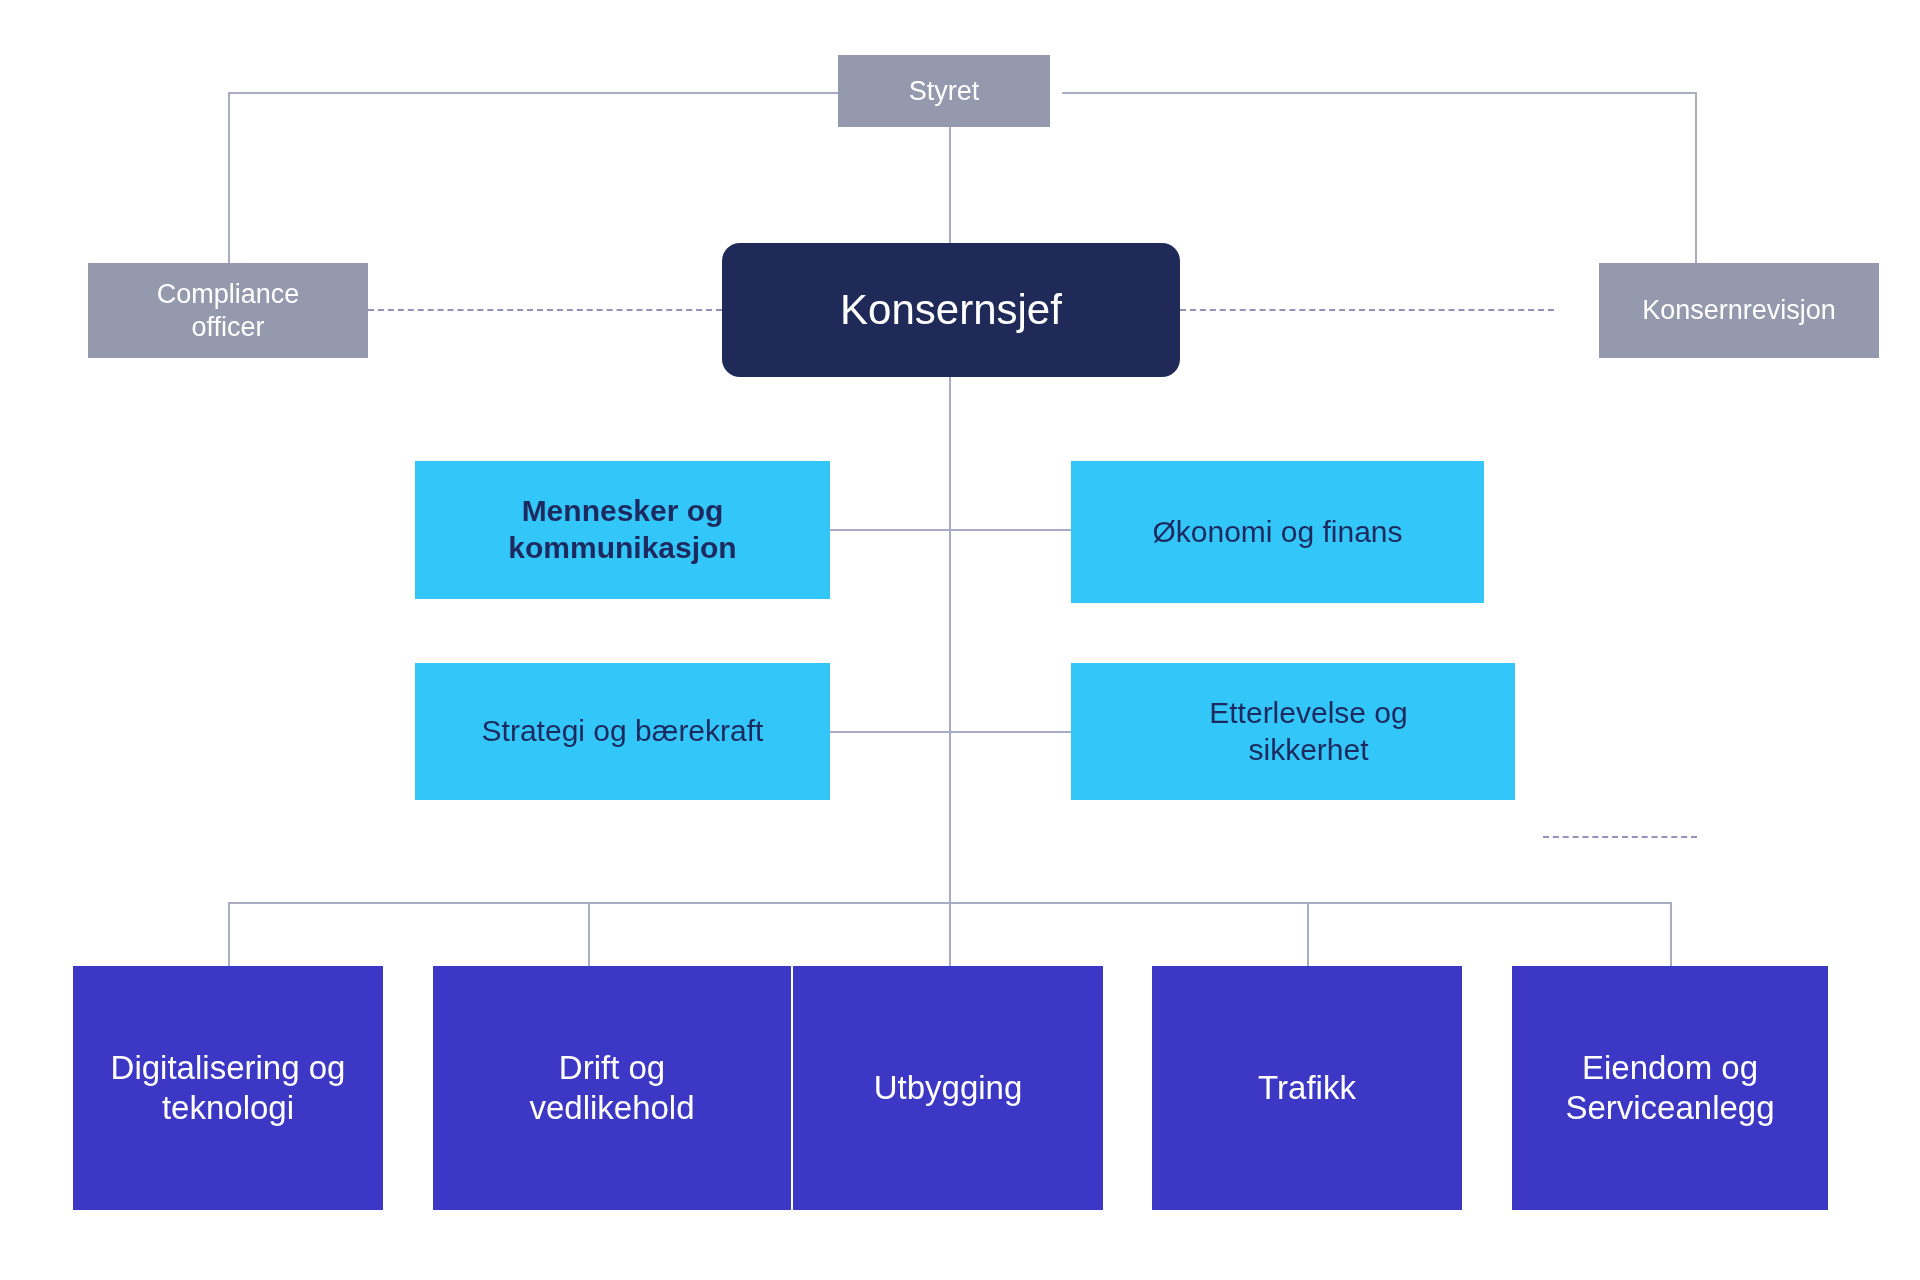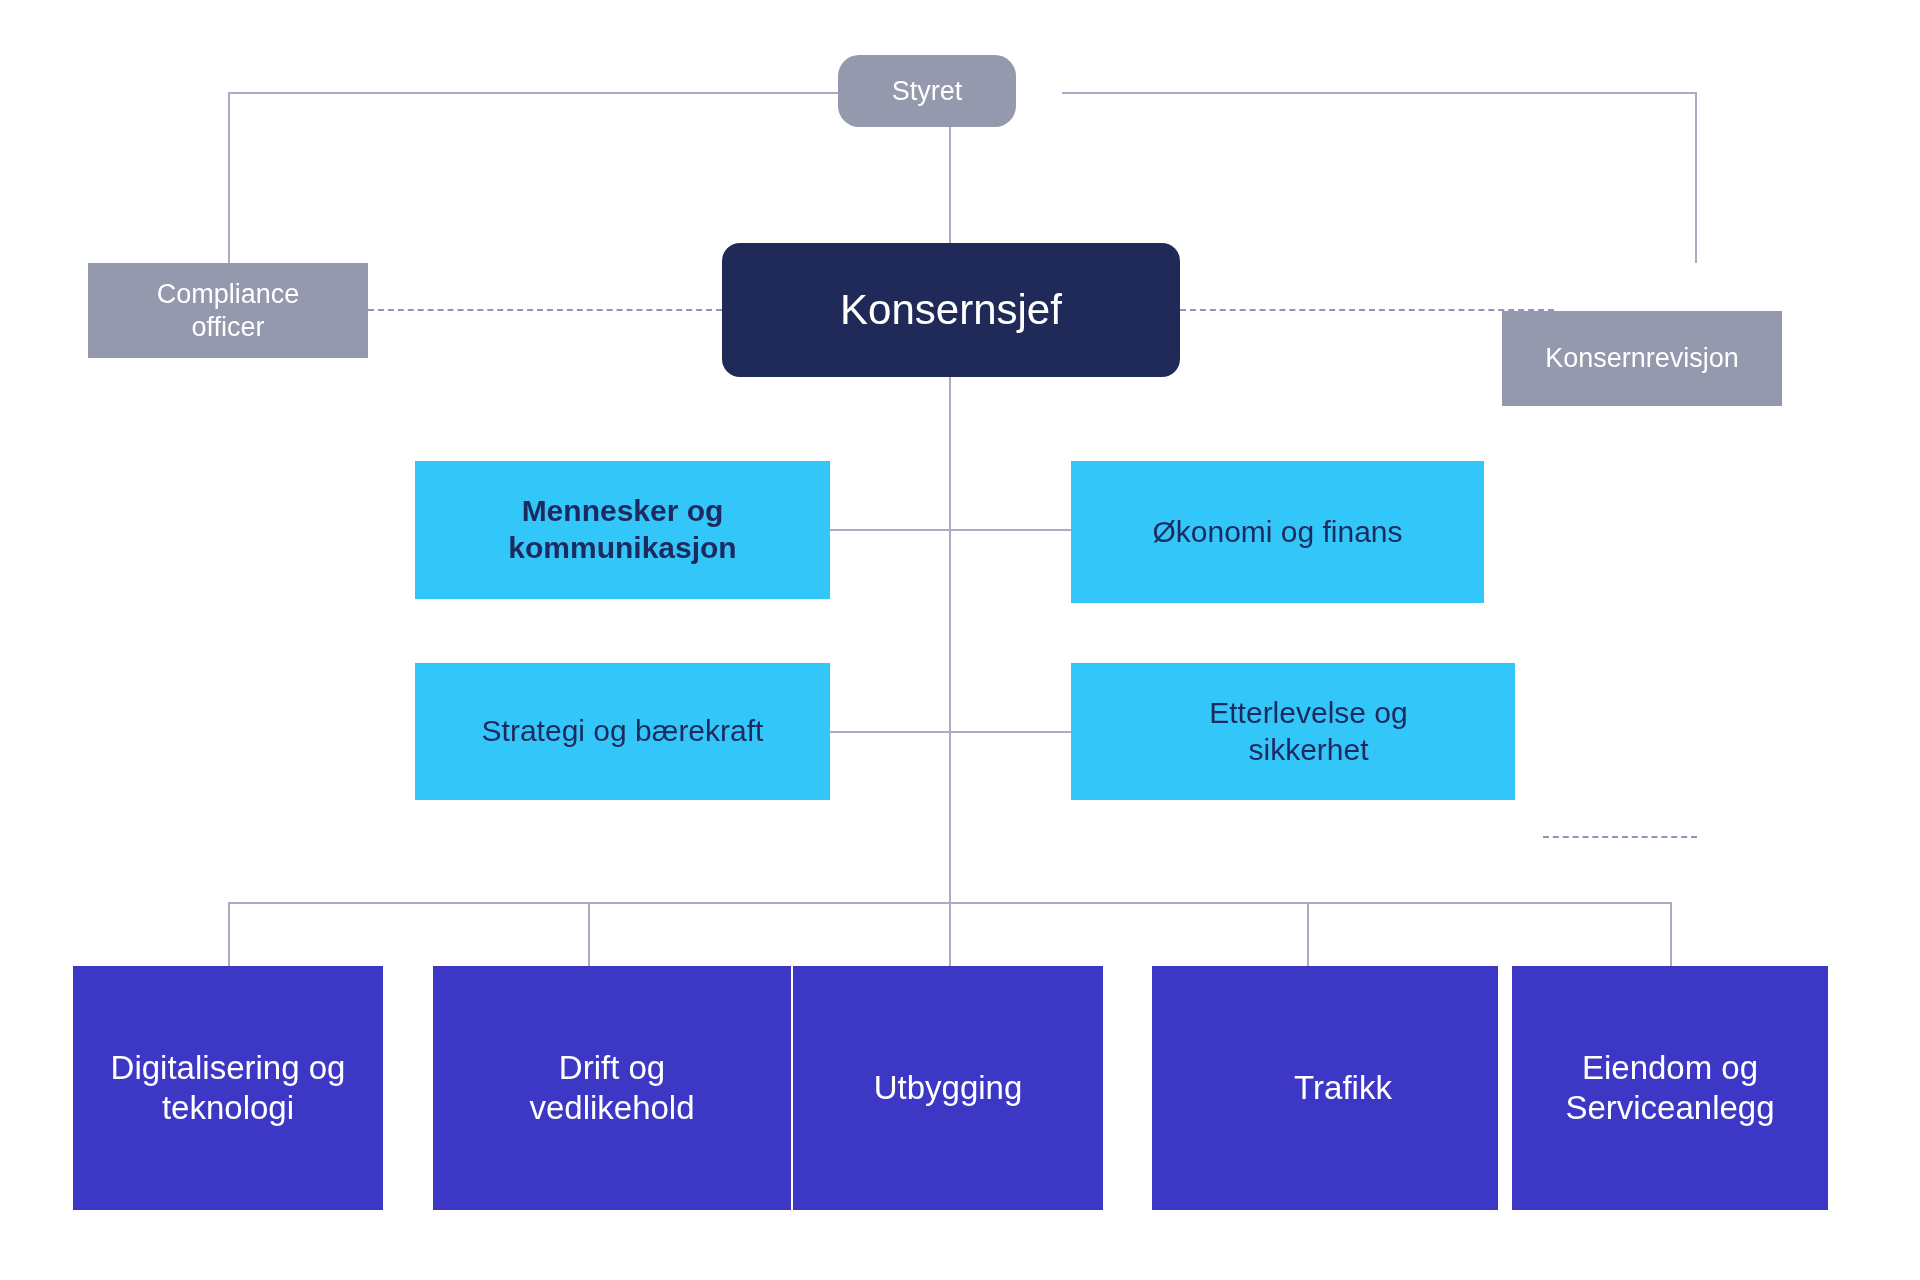--- a/index.html
+++ b/index.html
@@ -67,33 +67,33 @@
   <div class="line hline" style="left:830px; top:731px; width:241px;"></div>
   <div class="line hline" style="left:228px; top:902px; width:1443px;"></div>
   <div class="line vline" style="left:228px; top:902px; height:64px;"></div>
   <div class="line vline" style="left:588px; top:902px; height:64px;"></div>
   <div class="line vline" style="left:1307px;top:902px; height:64px;"></div>
   <div class="line vline" style="left:1670px;top:902px; height:64px;"></div>
   <div class="line hdash" style="left:368px; top:309px; width:354px;"></div>
   <div class="line hdash" style="left:1180px;top:309px; width:374px;"></div>
   <div class="line hdash" style="left:1543px;top:836px; width:154px;"></div>
 
-  <div class="node gray" style="left:838px; top:55px; width:178px; height:72px;border-radius:21px;">
+  <div class="node gray" style="left:838px; top:55px; width:212px; height:72px;">
     <span>Styret</span>
   </div>
 
   <div class="node gray wrap175" style="left:88px; top:263px; width:280px; height:95px;align-items:center;">
     <span>Compliance officer</span>
   </div>
 
   <div class="node navy" style="left:722px; top:243px; width:458px; height:134px;border-radius:18px;">
     <span>Konsernsjef</span>
   </div>
 
-  <div class="node gray" style="left:1502px; top:263px; width:280px; height:95px;margin-top:48px;">
+  <div class="node gray" style="left:1599px; top:263px; width:280px; height:95px;">
     <span>Konsernrevisjon</span>
   </div>
 
   <div class="node cyan wrap300" style="left:415px; top:461px; width:415px; height:138px;font-weight:bold;">
     <span>Mennesker og kommunikasjon</span>
   </div>
 
   <div class="node cyan" style="left:1071px; top:461px; width:413px; height:142px;">
     <span>Økonomi og finans</span>
   </div>
@@ -111,21 +111,21 @@
   </div>
 
   <div class="node indigo wrap260" style="left:433px; top:966px; width:358px; height:244px;">
     <span>Drift og vedlikehold</span>
   </div>
 
   <div class="node indigo" style="left:793px; top:966px; width:310px; height:244px;">
     <span>Utbygging</span>
   </div>
 
-  <div class="node indigo" style="left:1152px; top:966px; width:310px; height:244px;padding-left:36px;">
+  <div class="node indigo" style="left:1152px; top:966px; width:310px; height:244px;">
     <span>Trafikk</span>
   </div>
 
   <div class="node indigo wrap260" style="left:1512px; top:966px; width:316px; height:244px;">
     <span>Eiendom og Serviceanlegg</span>
   </div>
 
 </div>
 
 </body></html>

